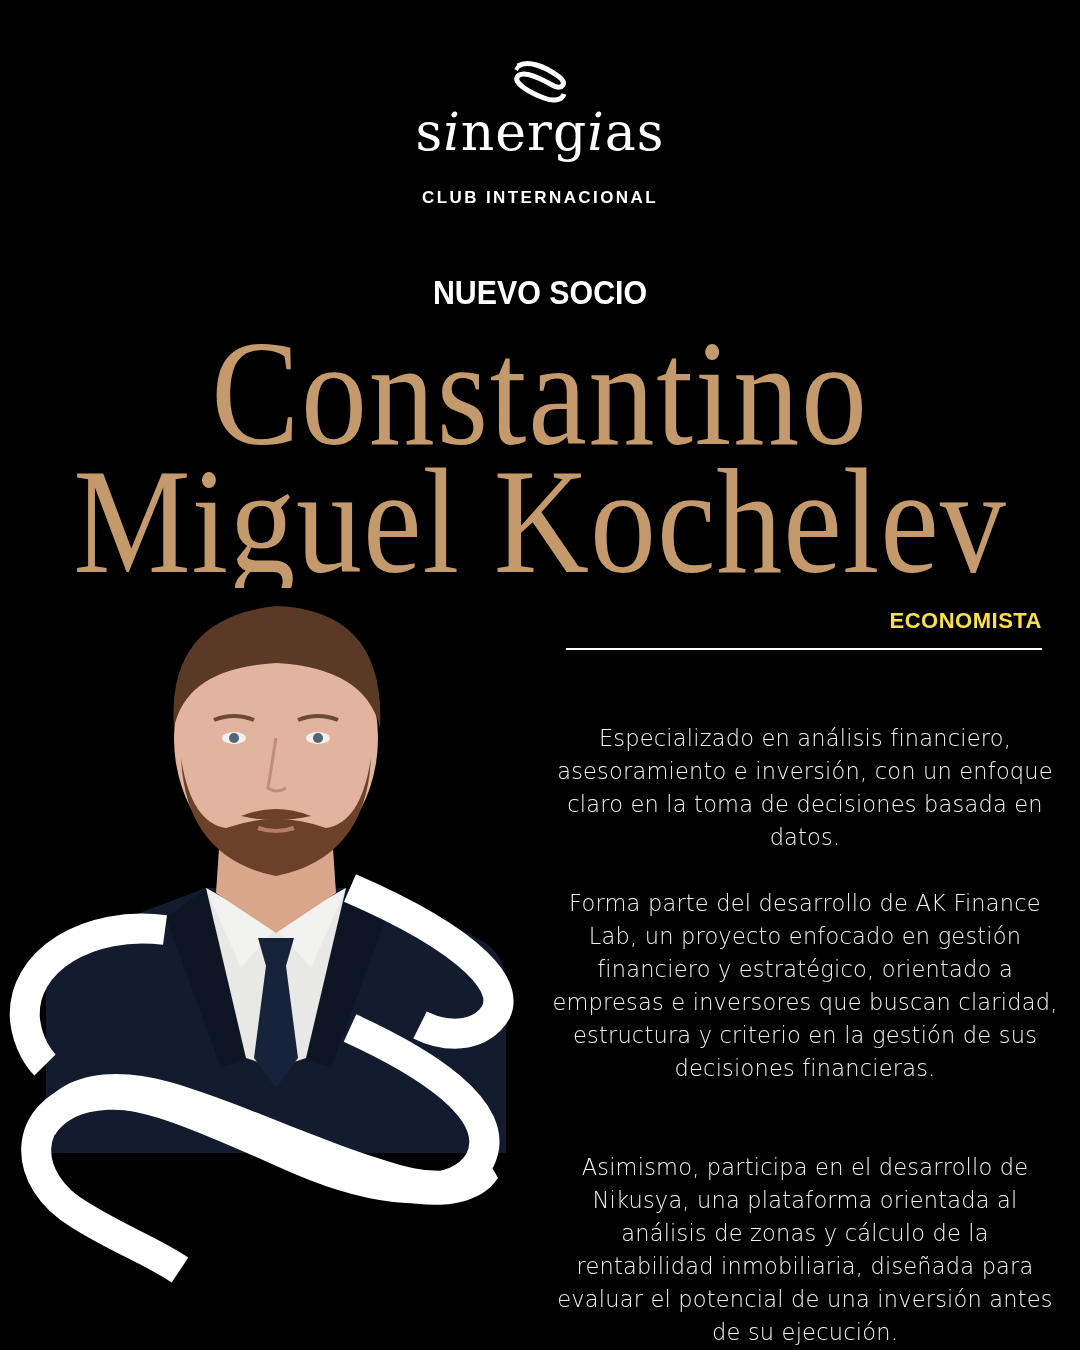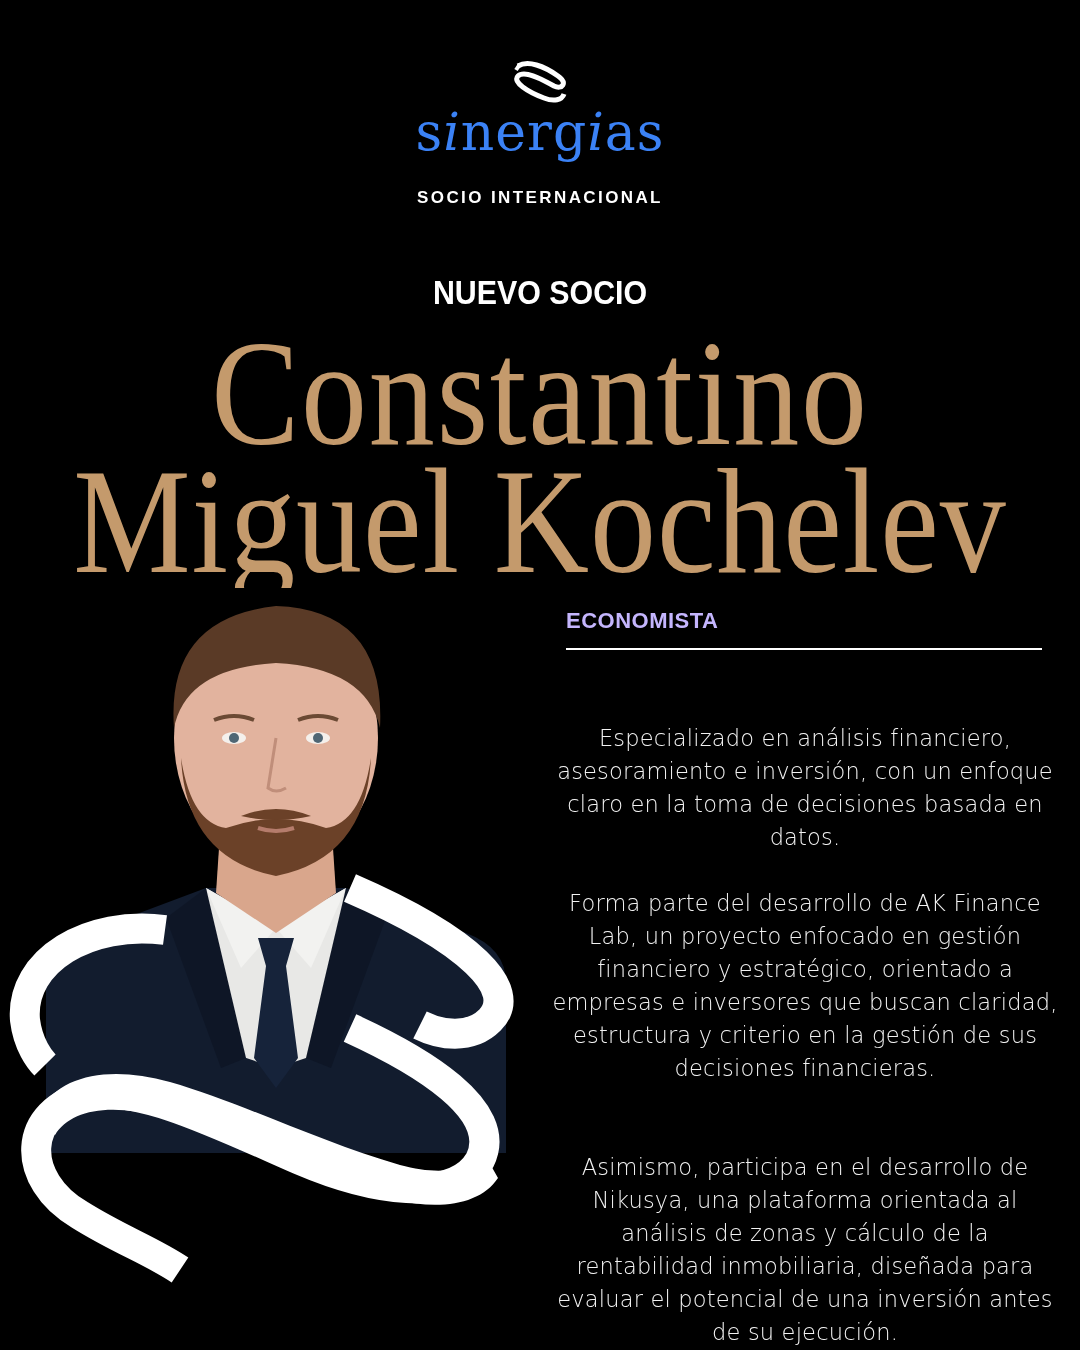--- a/index.html
+++ b/index.html
@@ -4,21 +4,21 @@
   <style>
     * { margin: 0; padding: 0; box-sizing: border-box; }
     html, body { width: 1080px; height: 1350px; background: #000; overflow: hidden; }
     body { position: relative; font-family: "Liberation Sans", sans-serif; color: #fff; }
 
     
     .logo-mark { position: absolute; left: 510px; top: 60px; width: 60px; height: 44px; }
     .logo-word {
       position: absolute; left: 0; width: 1080px; top: 106px; text-align: center;
       font-family: "DejaVu Serif", serif; font-size: 52px; letter-spacing: 1px;
-      color: #3b82f6; line-height: 1;
+      color: #ffffff; line-height: 1;
     }
     .logo-word .ital { font-style: italic; }
     .logo-sub {
       position: absolute; left: 0; width: 1080px; top: 188px; text-align: center;
       font-family: "Liberation Sans", sans-serif; font-weight: 700; font-size: 17px;
       letter-spacing: 2.4px; color: #fff;
     }
 
     
     .kicker {
@@ -40,23 +40,23 @@
       position: absolute; left: 46px; top: 588px; width: 460px; height: 565px;
       overflow: hidden;
     }
     .photo svg { width: 100%; height: 100%; display: block; }
 
     
     .ribbon { position: absolute; left: 0; top: 860px; width: 580px; height: 440px; pointer-events: none; }
 
     
     .role {
-      position: absolute; left: 566px; width: 476px; top: 608px; text-align: left;
+      position: absolute; left: 566px; width: 476px; top: 608px; text-align: right;
       font-family: "Liberation Sans", sans-serif; font-weight: 700; font-size: 22px;
-      letter-spacing: 0.5px; color: #c4b5fd;
+      letter-spacing: 0.5px; color: #fde047;
     }
     .role-rule { position: absolute; left: 566px; width: 476px; top: 648px; height: 2px; background: #fff; }
     .bio {
       position: absolute; left: 552px; width: 506px; text-align: center;
       font-family: "DejaVu Sans", sans-serif; font-weight: 300; font-size: 22.5px;
       line-height: 33px; color: #f2f2f2; letter-spacing: 0.2px; margin-top: 43px;
     }
     .bio-1 { top: 679px; }
     .bio-2 { top: 844px; }
     .bio-3 { top: 1108px; }
@@ -64,21 +64,21 @@
 </head>
 <body>
 
 <svg class="logo-mark" viewBox="0 0 60 44">
   <path d="M8 6 C 18 0, 34 6, 48 16 C 58 23, 52 30, 44 26 C 30 18, 14 10, 8 16 C 2 22, 18 32, 34 38 C 44 42, 52 40, 54 34" fill="none" stroke="#fff" stroke-width="5" stroke-linecap="butt"></path>
   <path d="M10 4 L 6 10" stroke="#fff" stroke-width="4"></path>
 </svg>
 
 <div class="logo-word"><span>s</span><span class="ital">i</span><span>nerg</span><span class="ital">i</span><span>as</span></div>
 
-<div class="logo-sub">SOCIO INTERNACIONAL</div>
+<div class="logo-sub">CLUB INTERNACIONAL</div>
 
 <div class="kicker">NUEVO SOCIO</div>
 <div class="name-line name-1">Constantino</div>
 <div class="name-line name-2">Miguel Kochelev</div>
 
 <div class="photo" role="img" aria-label="Portrait of man in navy suit, white shirt and navy tie">
   <svg viewBox="0 0 460 565" preserveAspectRatio="none">
     <rect width="460" height="565" fill="#000"></rect>
 
     <path d="M0 395 Q 0 360 40 345 L 160 300 L 300 300 L 420 345 Q 460 360 460 395 L 460 565 L 0 565 Z" fill="#121C2E"></path>

